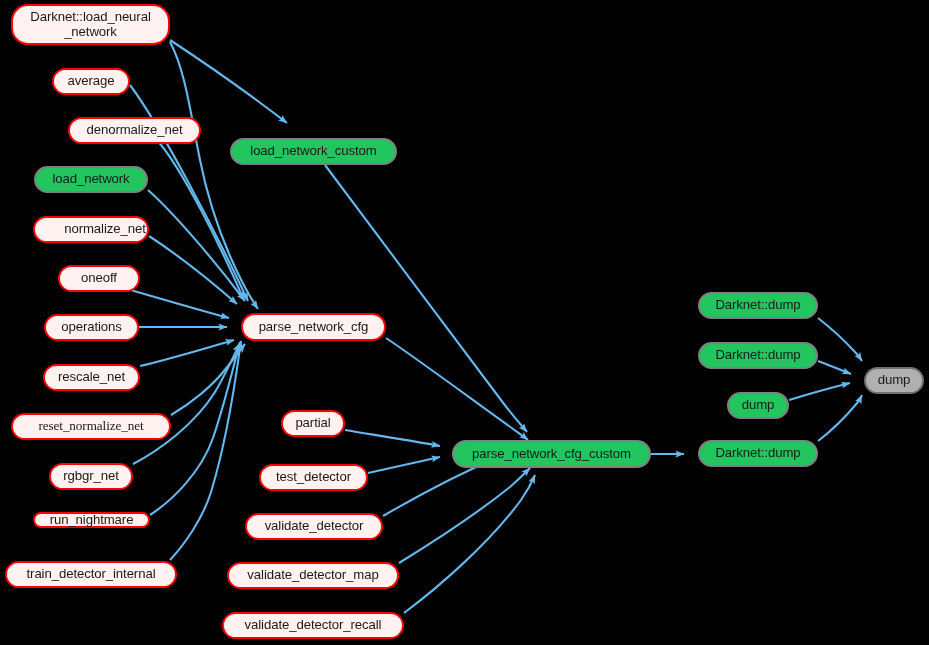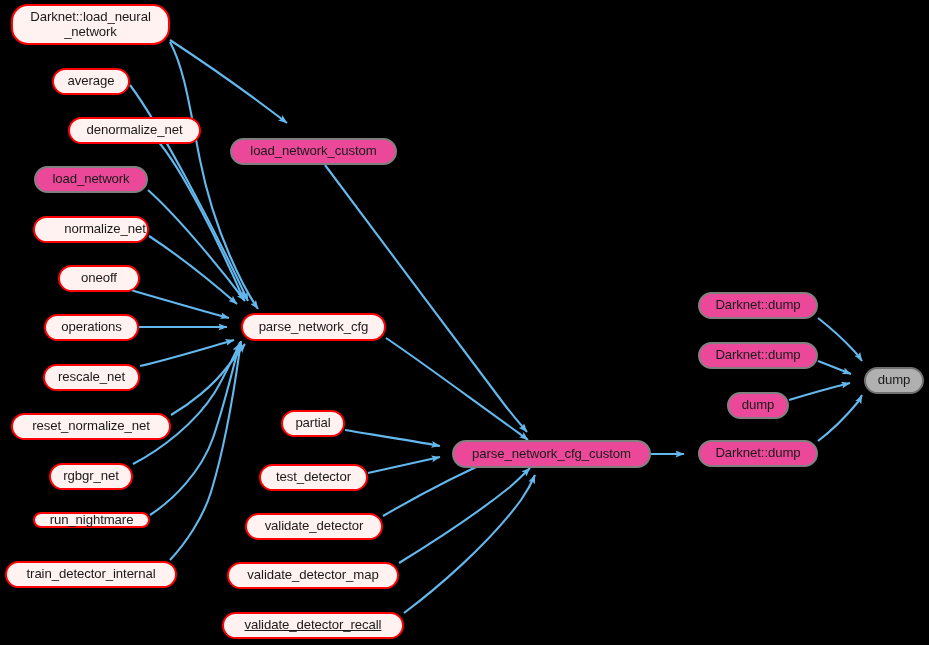--- a/index.html
+++ b/index.html
@@ -36,21 +36,21 @@
     color: #1a1a1a;
     white-space: pre-line;
     letter-spacing: -0.1px;
     border-radius: 17px;
   }
   .node-red {
     background: #fff2f0;
     border: 2px solid #ff0000;
   }
   .node-gray {
-    background: #ec4899;
+    background: #22c55e;
     border: 2px solid #808080;
   }
   .node-current {
     background: #b0b0b0;
     border: 2px solid #707070;
   }
   .edge-path {
     fill: none;
     stroke: #63b8ee;
     stroke-width: 2.1;
@@ -103,31 +103,31 @@
   <div id="nodes-layer">
       <div class="node-box node-red" style="left: 11px; top: 4px; width: 159px; height: 41px;">Darknet::load_neural
 _network</div>
       <div class="node-box node-red" style="left: 52px; top: 68px; width: 78px; height: 27px;">average</div>
       <div class="node-box node-red" style="left: 24px; top: 117px; width: 133px; height: 27px; margin-left: 44px;">denormalize_net</div>
       <div class="node-box node-gray" style="left: 34px; top: 166px; width: 114px; height: 27px;">load_network</div>
       <div class="node-box node-red" style="left: 33px; top: 216px; width: 116px; height: 27px; padding-left: 28px;">normalize_net</div>
       <div class="node-box node-red" style="left: 58px; top: 265px; width: 82px; height: 27px;">oneoff</div>
       <div class="node-box node-red" style="left: 44px; top: 314px; width: 95px; height: 27px;">operations</div>
       <div class="node-box node-red" style="left: 43px; top: 364px; width: 97px; height: 27px;">rescale_net</div>
-      <div class="node-box node-red" style="left: 11px; top: 413px; width: 160px; height: 27px;">reset_normalize_net</div>
+      <div class="node-box node-red" style="left: 11px; top: 413px; width: 160px; height: 27px; font-family: Liberation Serif, serif;">reset_normalize_net</div>
       <div class="node-box node-red" style="left: 49px; top: 463px; width: 84px; height: 27px;">rgbgr_net</div>
       <div class="node-box node-red" style="left: 33px; top: 512px; width: 117px; height: 16px;">run_nightmare</div>
       <div class="node-box node-red" style="left: 5px; top: 561px; width: 172px; height: 27px;">train_detector_internal</div>
       <div class="node-box node-gray" style="left: 230px; top: 138px; width: 167px; height: 27px;">load_network_custom</div>
       <div class="node-box node-red" style="left: 241px; top: 313px; width: 145px; height: 28px;">parse_network_cfg</div>
       <div class="node-box node-red" style="left: 281px; top: 410px; width: 64px; height: 27px;">partial</div>
       <div class="node-box node-red" style="left: 259px; top: 464px; width: 109px; height: 27px;">test_detector</div>
       <div class="node-box node-red" style="left: 245px; top: 513px; width: 138px; height: 27px;">validate_detector</div>
       <div class="node-box node-red" style="left: 227px; top: 562px; width: 172px; height: 27px;">validate_detector_map</div>
-      <div class="node-box node-red" style="left: 222px; top: 612px; width: 182px; height: 27px; text-decoration: underline;">validate_detector_recall</div>
+      <div class="node-box node-red" style="left: 222px; top: 612px; width: 182px; height: 27px;">validate_detector_recall</div>
       <div class="node-box node-gray" style="left: 452px; top: 440px; width: 199px; height: 28px;">parse_network_cfg_custom</div>
       <div class="node-box node-gray" style="left: 698px; top: 292px; width: 120px; height: 27px;">Darknet::dump</div>
       <div class="node-box node-gray" style="left: 698px; top: 342px; width: 120px; height: 27px;">Darknet::dump</div>
       <div class="node-box node-gray" style="left: 727px; top: 392px; width: 62px; height: 27px;">dump</div>
       <div class="node-box node-gray" style="left: 698px; top: 440px; width: 120px; height: 27px;">Darknet::dump</div>
       <div class="node-box node-current" style="left: 864px; top: 367px; width: 60px; height: 27px;">dump</div>
     </div>
 
 </div>
 

